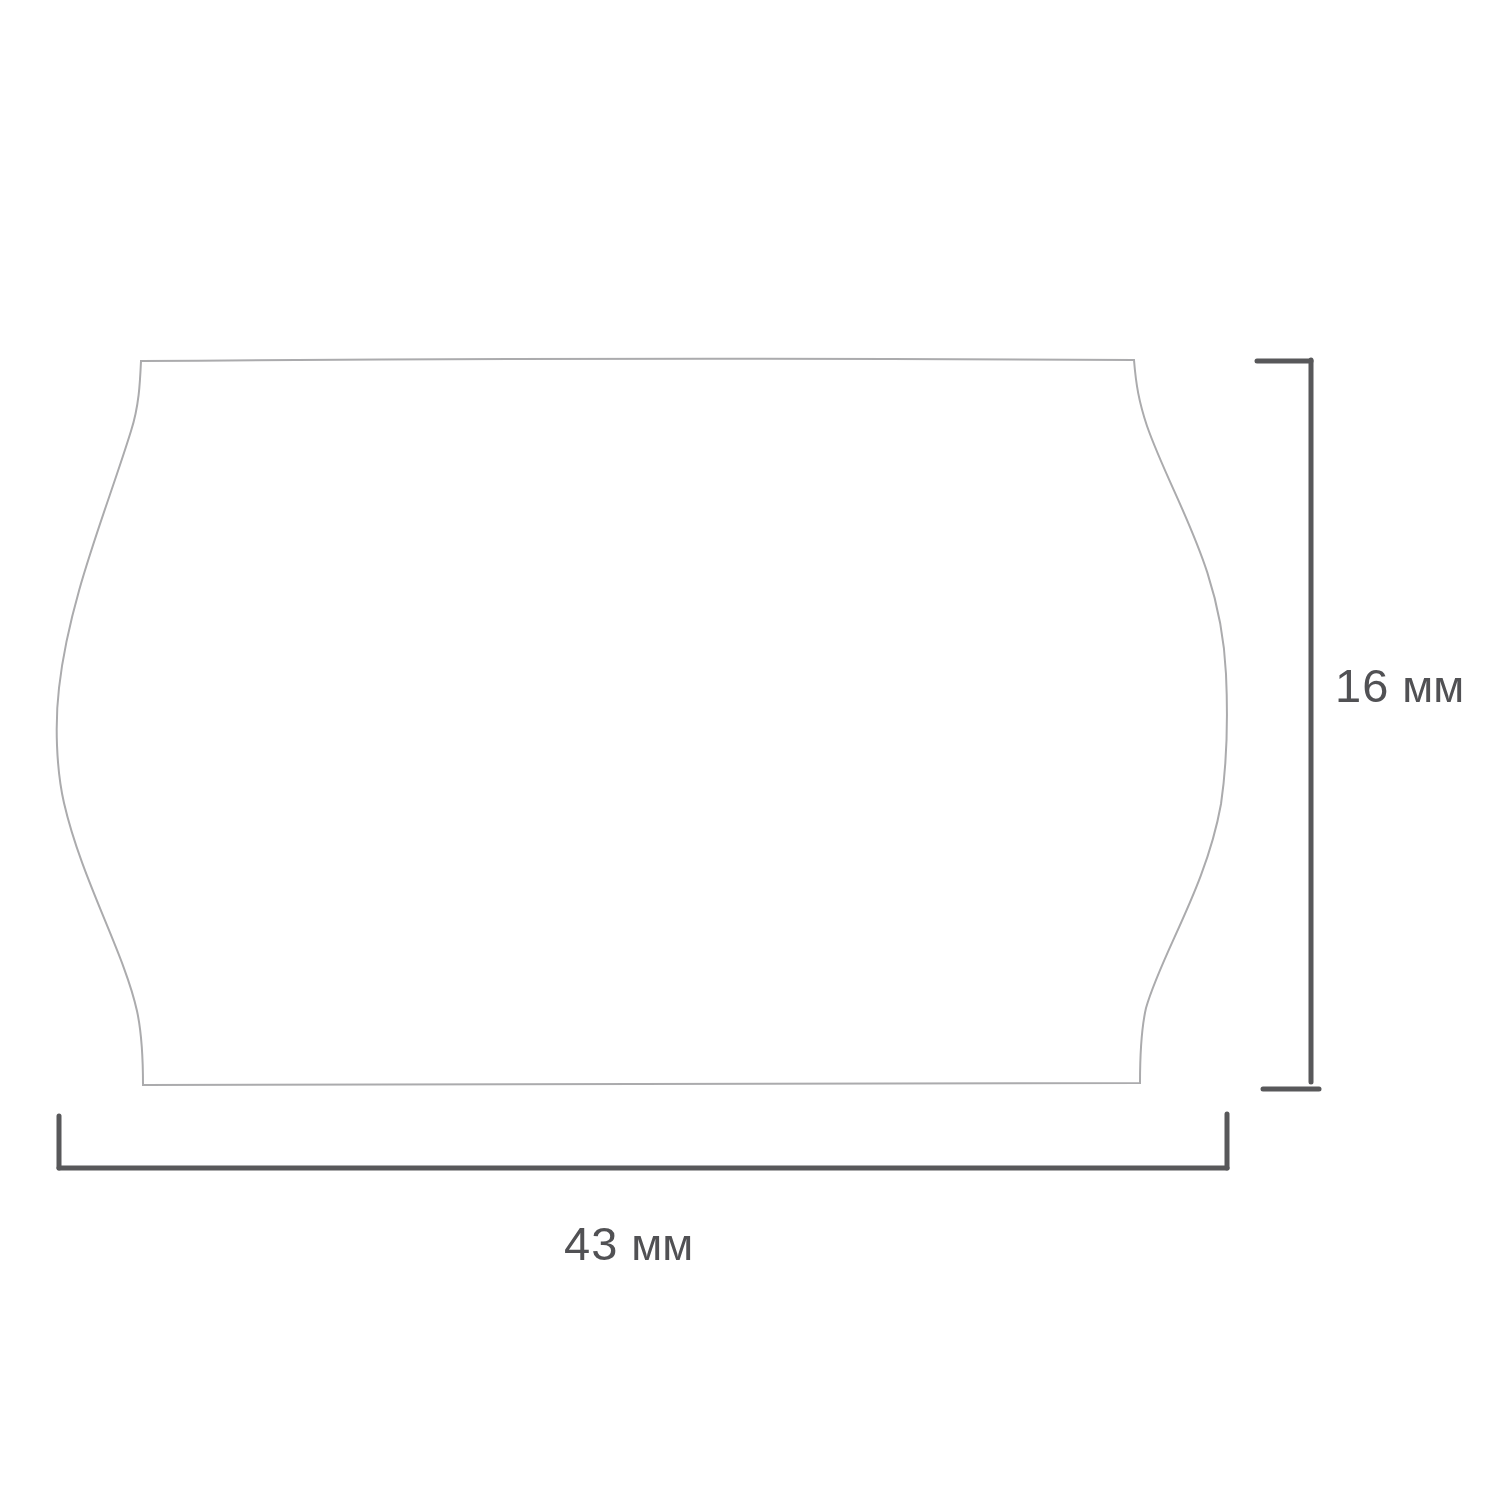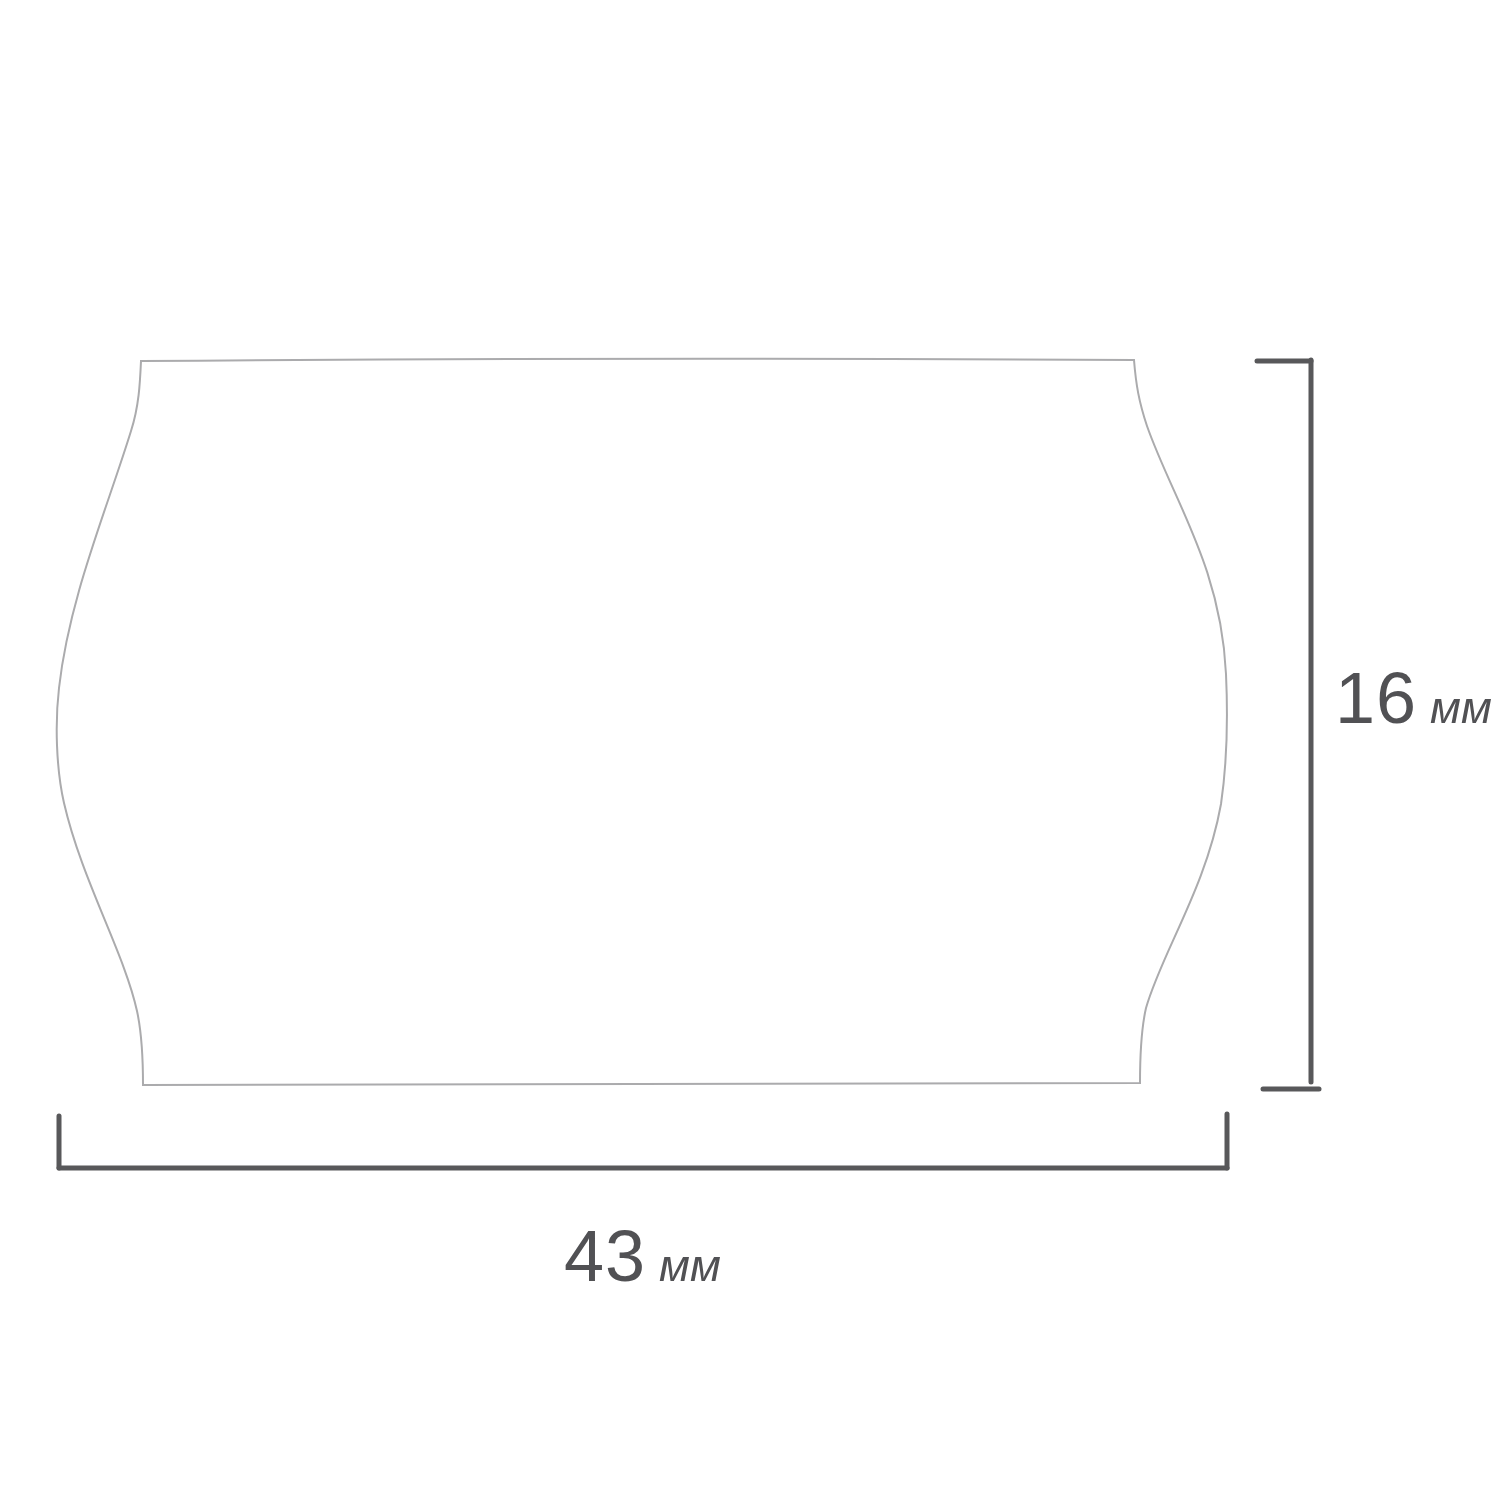--- a/index.html
+++ b/index.html
@@ -37,27 +37,26 @@
   }
   .dim-label {
     position: absolute;
     display: flex;
     align-items: baseline;
     white-space: nowrap;
     line-height: 1;
     user-select: none;
   }
   .dim-label .num {
-    font-size: 72px;
+    font-size: 47px;
     letter-spacing: 1px;
   }
   .dim-label .unit {
     font-size: 45px;
     margin-left: 13px;
-    font-style: italic;
   }
   .dim-label.height { left: 1335px; top: 662px; }
   .dim-label.width  { left: 564px;  top: 1220px; }
 </style>
 </head>
 <body>
 
 <div class="canvas">
 
   <svg class="diagram-svg" viewBox="0 0 1500 1500" xmlns="http://www.w3.org/2000/svg">

